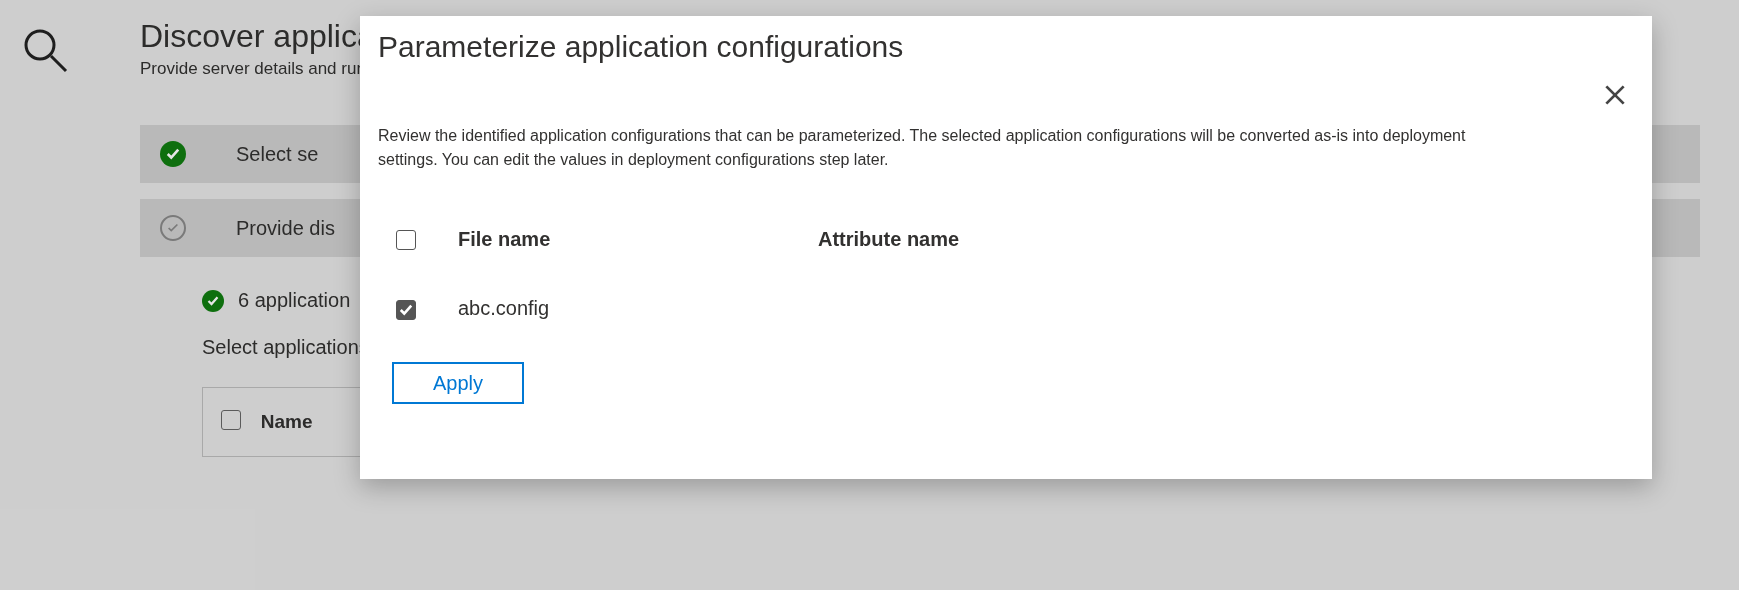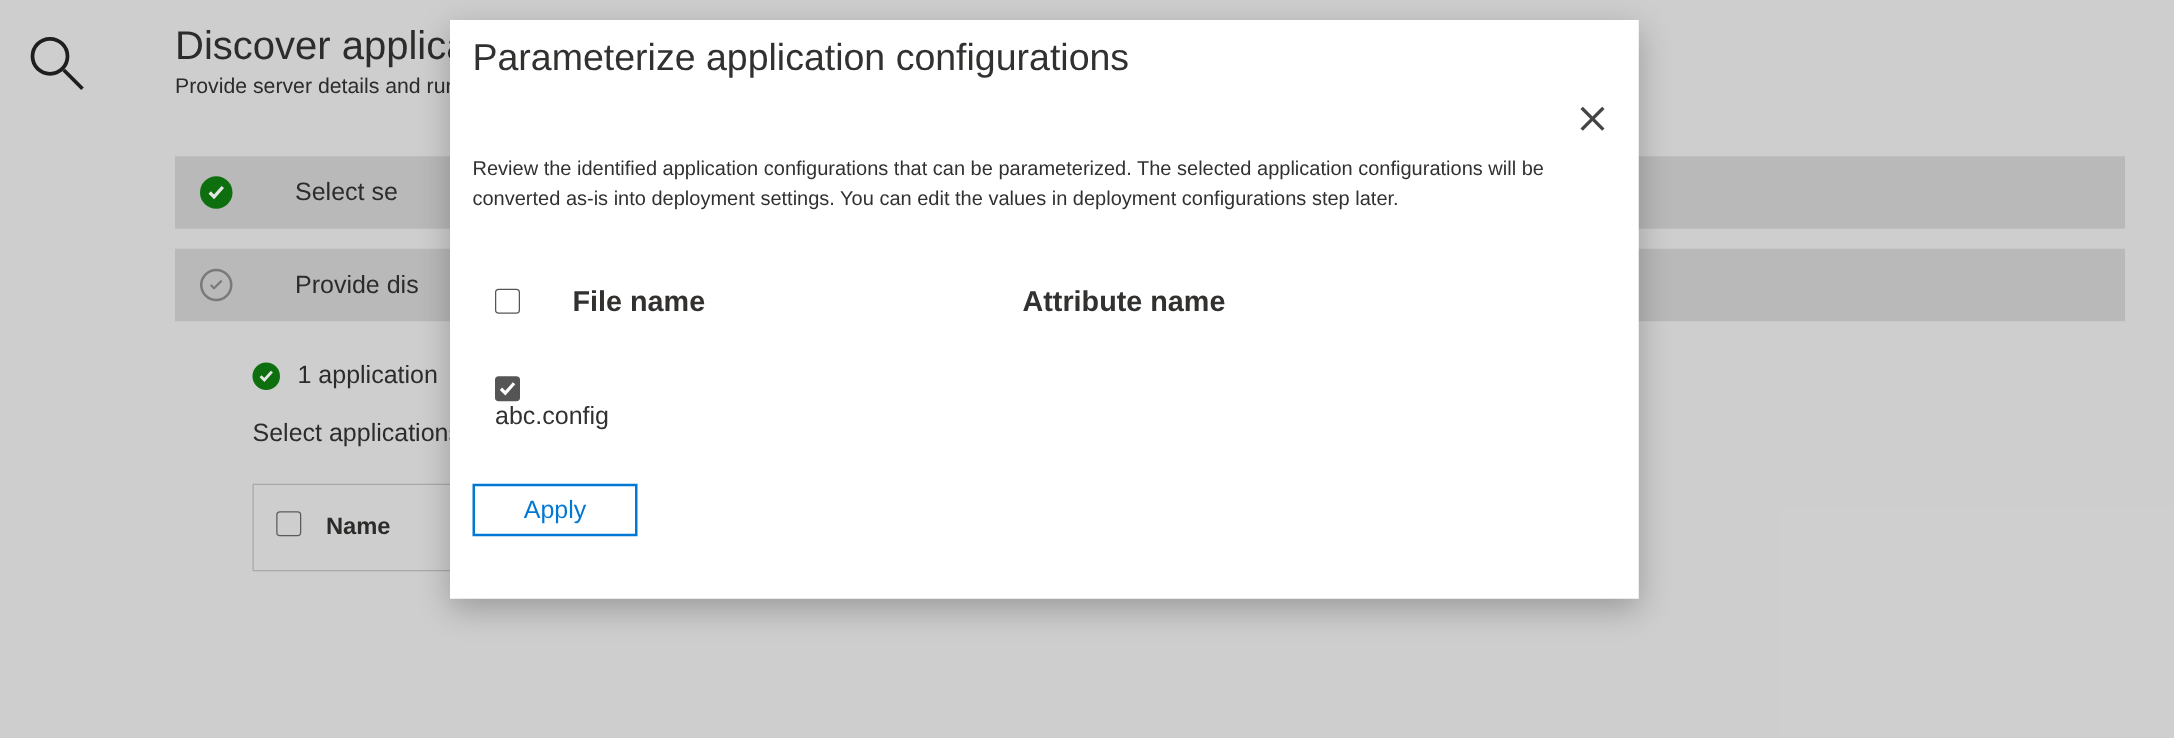--- a/index.html
+++ b/index.html
@@ -159,21 +159,21 @@
       height: 100%;
       background: rgba(0,0,0,0.10);
       pointer-events: none;
     }
     
     
     .modal {
       position: absolute;
       left: 360px;
       top: 16px;
-      width: 951px;
+      width: 1292px;
       height: 463px;
       background: #fff;
       box-shadow: 0 8px 24px rgba(0,0,0,0.25);
       padding: 14px 8px 18px 18px;
     }
     .modal-title {
       font-size: 30px;
       font-weight: 400;
       color: #323130;
     }
@@ -204,28 +204,27 @@
     }
     
     .modal-table {
       margin-top: 56px;
       padding-left: 18px;
     }
     .m-header {
       display: flex;
       align-items: flex-start;
       font-weight: 600;
-      font-size: 23px;
+      font-size: 20px;
     }
     .m-row {
       display: flex;
       align-items: flex-start;
       margin-top: 44px;
       font-size: 20px;
-      flex-direction: column;
     }
     .m-col-check { width: 62px; }
     .m-col-file { width: 360px; }
     .m-col-section { width: 380px; line-height: 1.4; }
     .m-col-attr { width: 260px; }
     
     .m-checkbox {
       width: 20px;
       height: 20px;
       border: 1.5px solid #555;
@@ -242,20 +241,21 @@
     .m-checkbox.checked svg {
       width: 14px;
       height: 14px;
       stroke: #fff;
       stroke-width: 3;
       fill: none;
     }
     
     .apply-btn {
       margin-top: 42px;
+      margin-left: 14px;
       width: 132px;
       height: 42px;
       border: 2px solid #0078d4;
       background: #fff;
       color: #0078d4;
       font-size: 20px;
       display: flex;
       align-items: center;
       justify-content: center;
       cursor: pointer;
@@ -294,21 +294,21 @@
       </span>
       <span>Provide dis</span>
     </div>
 
     <div class="app-count-row">
       <span class="green-dot">
         <svg viewBox="0 0 16 16" fill="none" stroke="#fff" stroke-width="3">
             <polyline points="2,8 6,12 14,3"></polyline>
           </svg>
       </span>
-      <span>1 application</span>
+      <span>6 application</span>
     </div>
 
     <div class="select-apps-label">Select applications</div>
 
     <div class="bg-table">
       <div class="bg-table-header">
         <div class="bg-th-check"><span class="bg-checkbox"></span></div>
         <div class="bg-th-name">Name</div>
         <div class="bg-th-ip">Server IP/ FQDN</div>
         <div class="bg-th-target">Target container</div>

